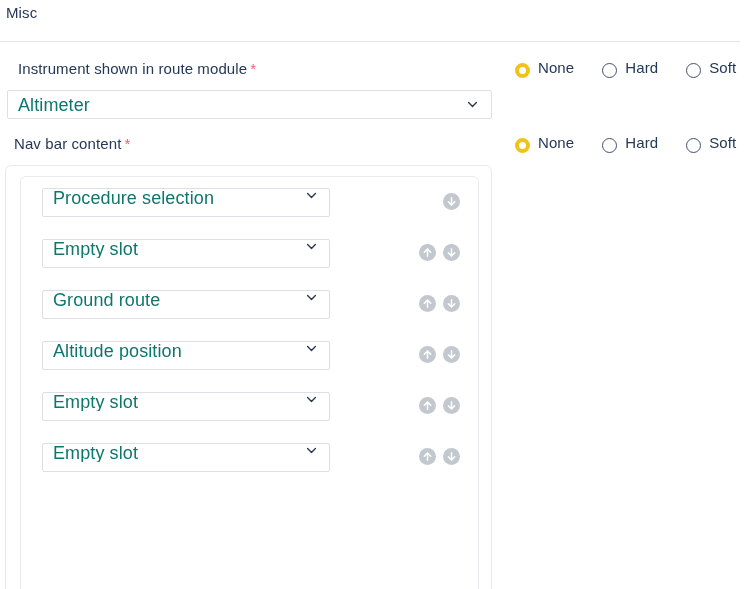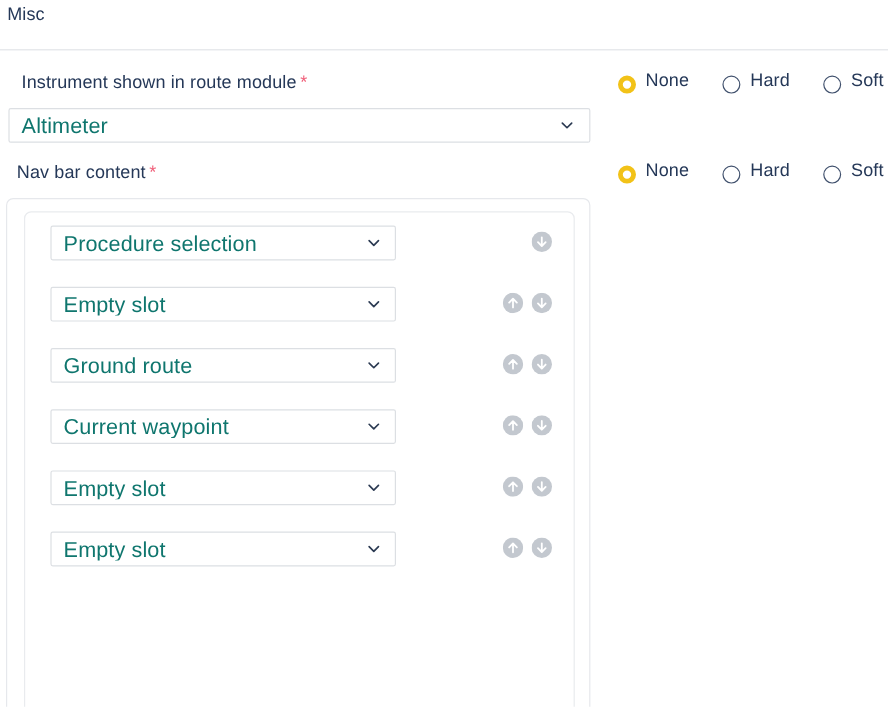--- a/index.html
+++ b/index.html
@@ -173,21 +173,21 @@
   .slot-select {
     position: absolute;
     left: 21px;
     top: 11px;
     width: 288px;
     height: 29px;
     background: #ffffff;
     border: 1px solid #dcdfe3;
     border-radius: 2px;
     display: flex;
-    align-items: center;
+    align-items: flex-start;
     cursor: pointer;
   }
   .slot-select .chevron { margin-right: 7px; }
 
   .slot-actions {
     position: absolute;
     right: 20px;
     top: 16px;
     display: flex;
     align-items: center;
@@ -331,21 +331,21 @@
               <span class="move-btn">
                 <svg width="17" height="17" viewBox="0 0 17 17">
                   <circle cx="8.5" cy="8.5" r="8.5" fill="#c3c8cf"></circle>
                   <path d="M8.5 4.8 L8.5 11.8 M5.3 8.8 L8.5 12.1 L11.7 8.8" fill="none" stroke="#ffffff" stroke-width="1.5" stroke-linecap="round" stroke-linejoin="round"></path>
                 </svg>
               </span>
             </div>
           </div>
           <div class="slot-row">
             <div class="slot-select">
-              <span class="select-value">Current waypoint</span>
+              <span class="select-value">Altitude position</span>
               <span class="chevron">
                 <svg width="13" height="13" viewBox="0 0 16 16">
                   <path d="M3.2 5.6 L8 10.4 L12.8 5.6" fill="none" stroke="#2b3a52" stroke-width="1.7" stroke-linecap="round" stroke-linejoin="round"></path>
                 </svg>
               </span>
             </div>
             <div class="slot-actions">
               <span class="move-btn">
                 <svg width="17" height="17" viewBox="0 0 17 17">
                   <circle cx="8.5" cy="8.5" r="8.5" fill="#c3c8cf"></circle>

